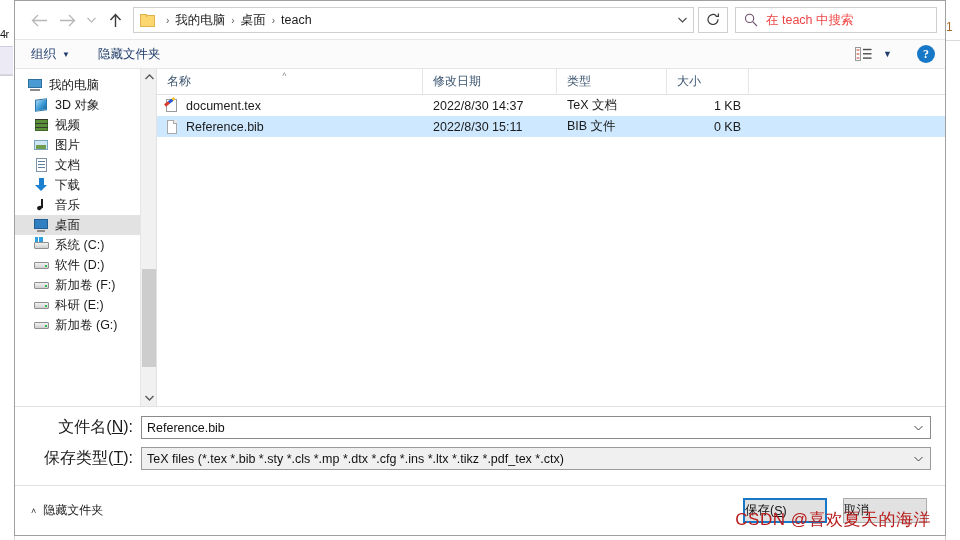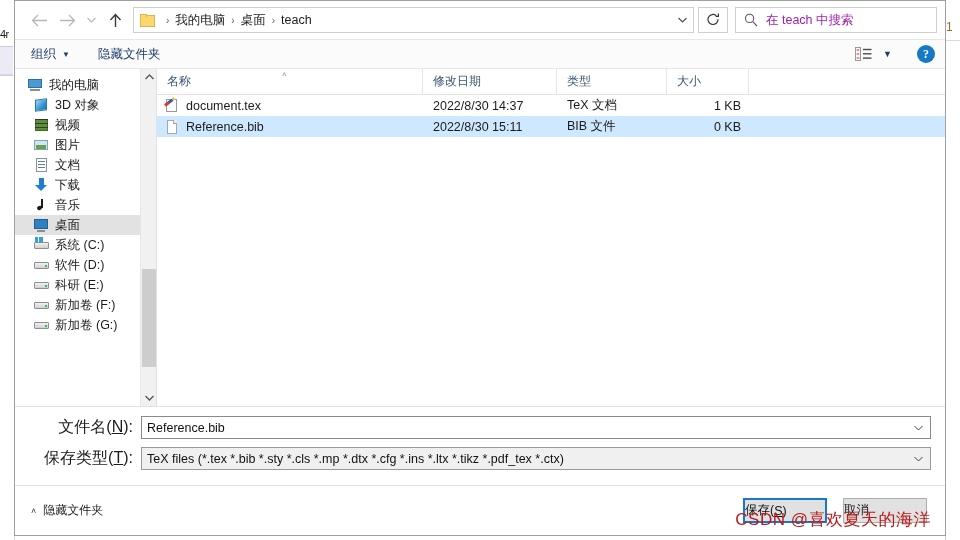--- a/index.html
+++ b/index.html
@@ -145,21 +145,21 @@
     display:flex; align-items:center; justify-content:center;
     color:#3a3a3a; box-sizing:border-box; flex:0 0 auto;
   }
   .searchbox {
     width:202px; height:26px; margin-left:7px;
     border:1px solid #cfcfcf; background:#ffffff;
     display:flex; align-items:center; padding-left:8px;
     box-sizing:border-box; flex:0 0 auto;
   }
   .search-icon { width:16px; height:14px; color:#6f5070; margin-right:6px; flex:0 0 auto; }
-  .search-ph { font-size:12.5px; color:#a21caf; white-space:nowrap; }
+  .search-ph { font-size:12.5px; color:#ef4444; white-space:nowrap; }
 
   
   .cmdbar {
     height:30px; min-height:30px;
     border-top:1px solid #e6e6e6;
     border-bottom:1px solid #e6e6e6;
     background:#fbfbfb;
     display:flex; align-items:center;
     padding:0 10px 0 16px;
     box-sizing:border-box;
@@ -525,25 +525,25 @@
       <div class="tree-item">
         <span class="tree-ico ico-drive-sys"></span>
         <span>系统 (C:)</span>
       </div>
       <div class="tree-item">
         <span class="tree-ico ico-drive"></span>
         <span>软件 (D:)</span>
       </div>
       <div class="tree-item">
         <span class="tree-ico ico-drive"></span>
+        <span>新加卷 (F:)</span>
+      </div>
+      <div class="tree-item">
+        <span class="tree-ico ico-drive"></span>
         <span>科研 (E:)</span>
-      </div>
-      <div class="tree-item">
-        <span class="tree-ico ico-drive"></span>
-        <span>新加卷 (F:)</span>
       </div>
       <div class="tree-item">
         <span class="tree-ico ico-drive"></span>
         <span>新加卷 (G:)</span>
       </div>
 
       <div class="sb-scroll">
         <div class="sb-arrow up">
           <svg width="9" height="6" viewBox="0 0 9 6" aria-hidden="true">
             <path d="M0.5 5 L4.5 1 L8.5 5" fill="none" stroke="currentColor" stroke-width="1.4"></path>

